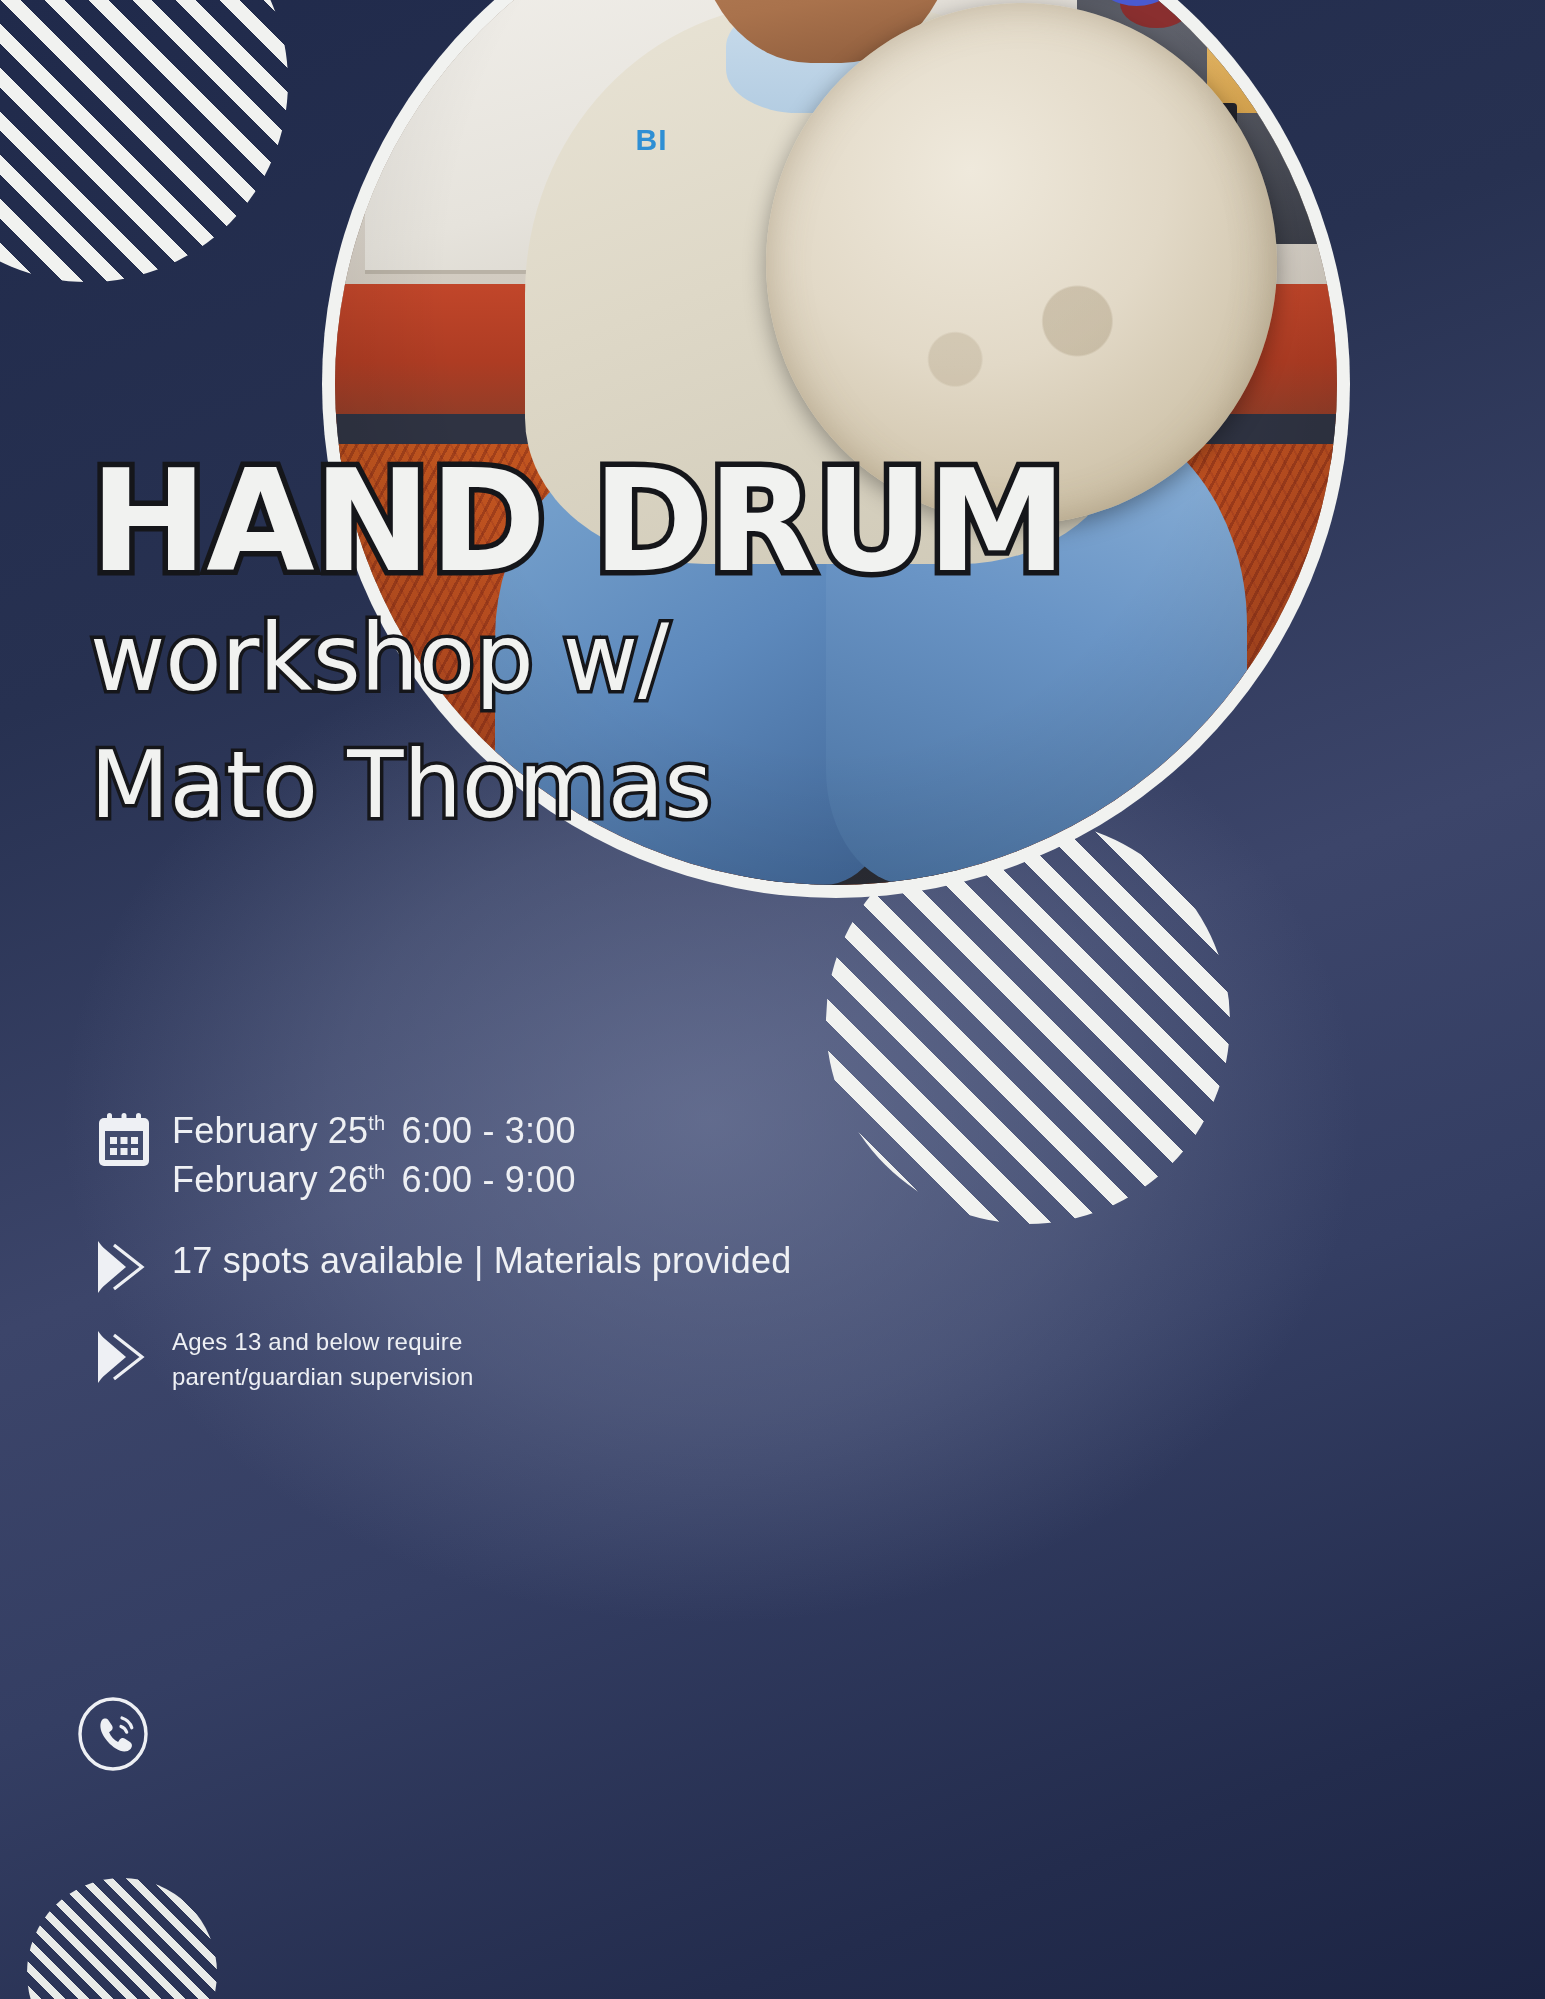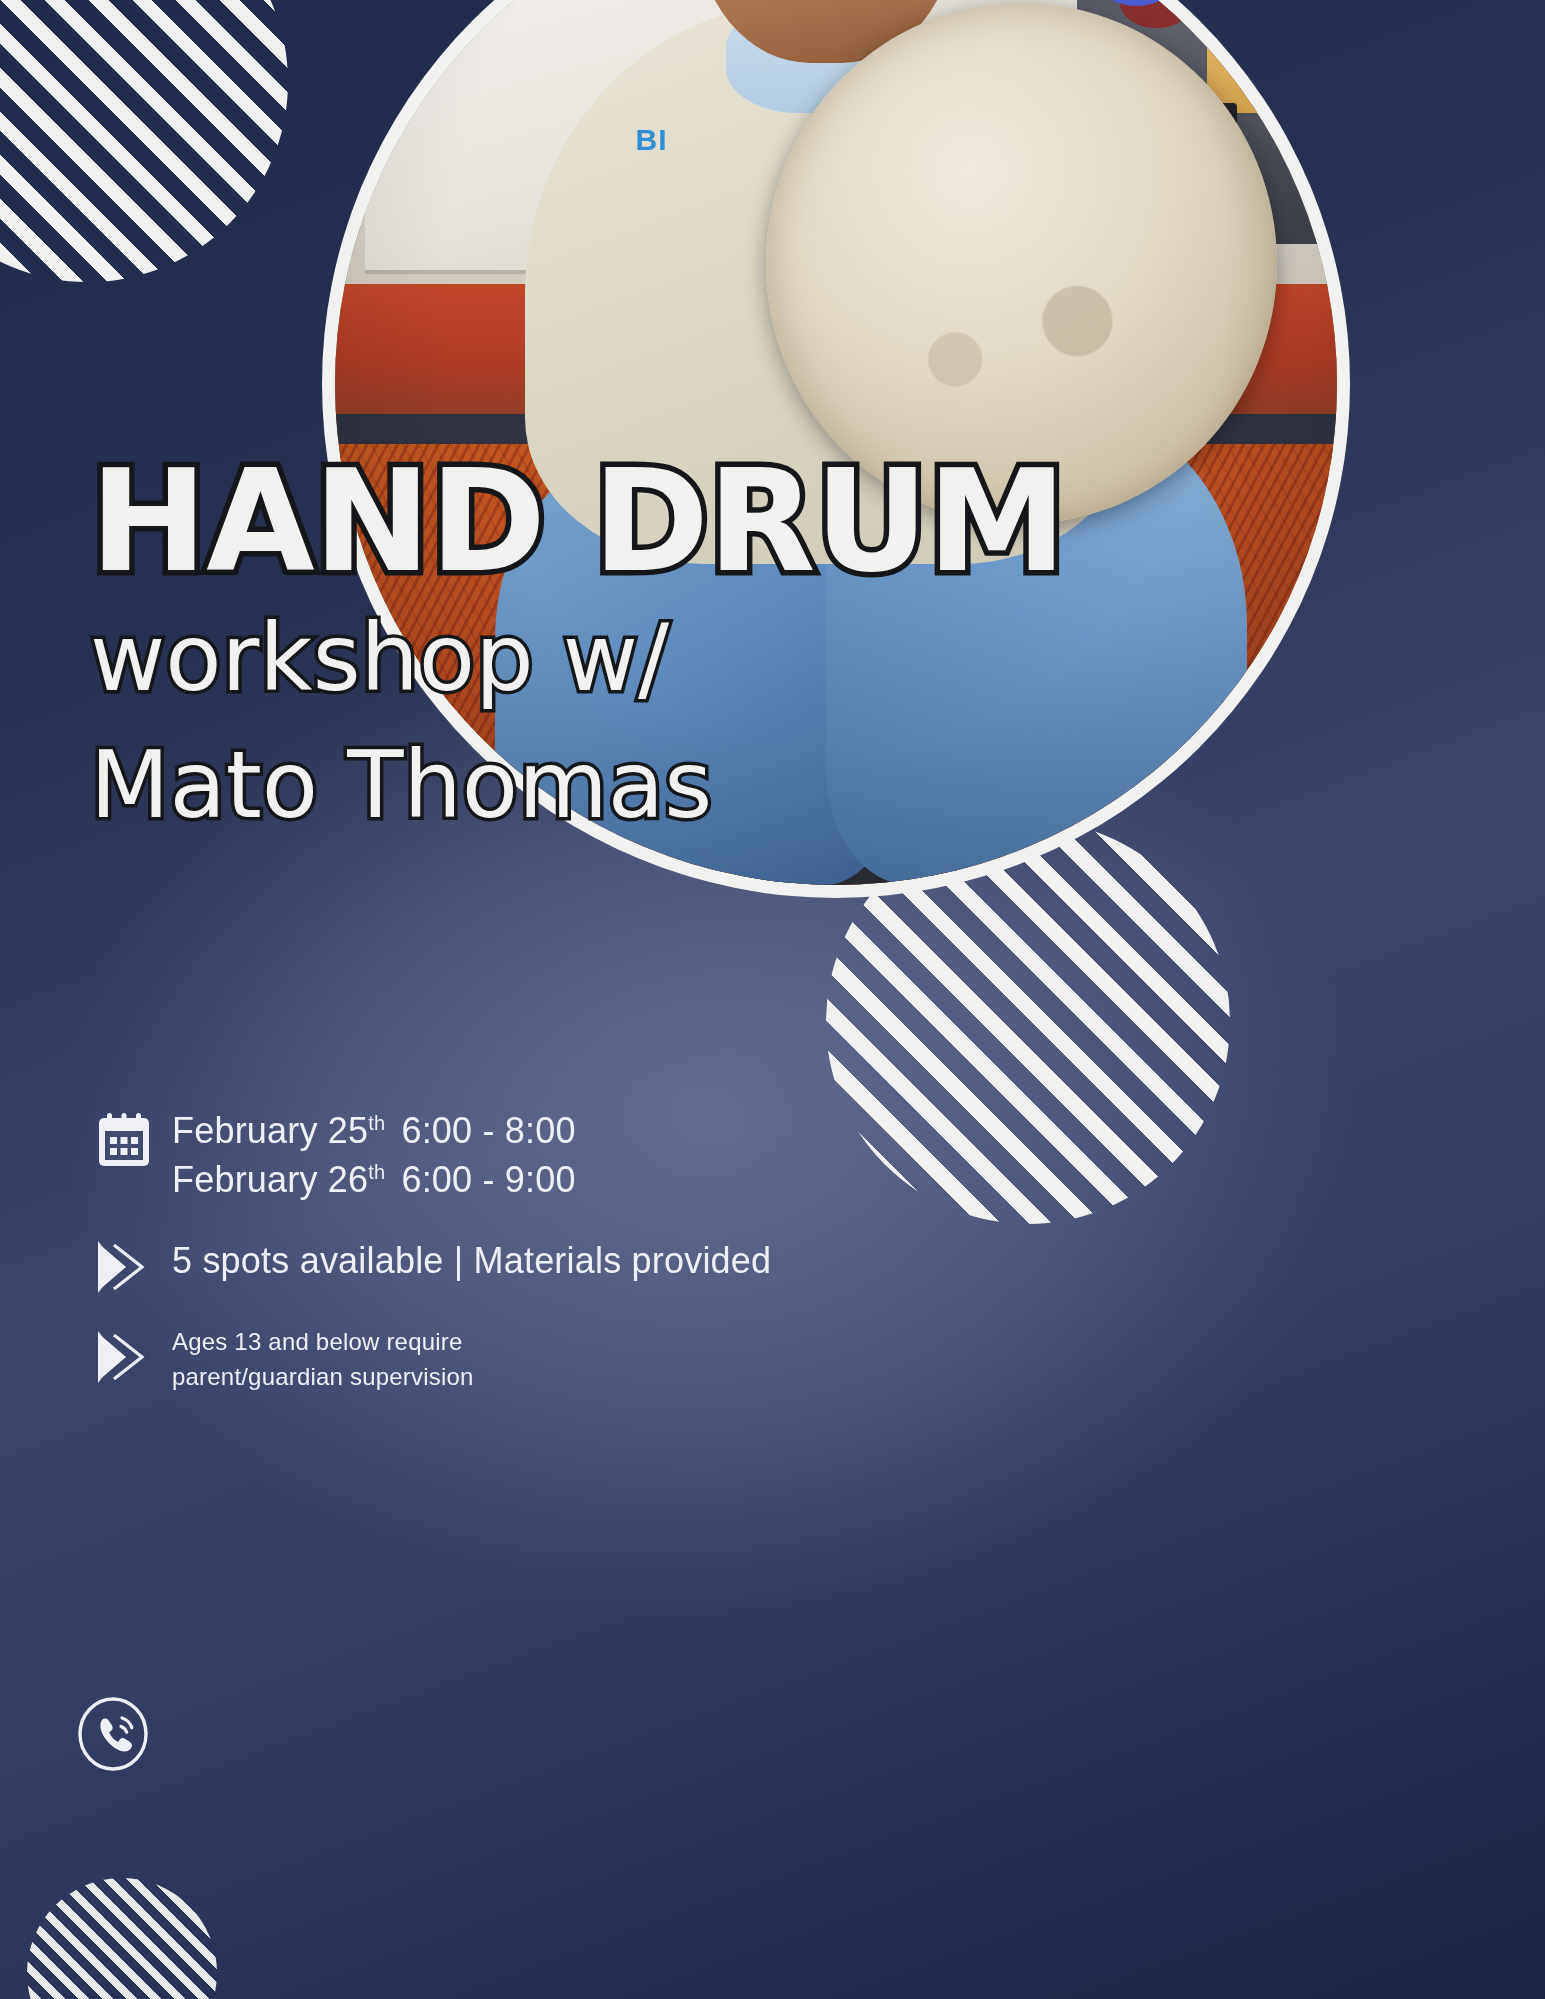--- a/index.html
+++ b/index.html
@@ -307,35 +307,35 @@
           <rect x="40" y="2" width="5" height="11" rx="2.5" fill="#eef0f4"></rect>
           <rect x="14" y="26" width="7" height="7" fill="#eef0f4"></rect>
           <rect x="24.5" y="26" width="7" height="7" fill="#eef0f4"></rect>
           <rect x="35" y="26" width="7" height="7" fill="#eef0f4"></rect>
           <rect x="14" y="37" width="7" height="7" fill="#eef0f4"></rect>
           <rect x="24.5" y="37" width="7" height="7" fill="#eef0f4"></rect>
           <rect x="35" y="37" width="7" height="7" fill="#eef0f4"></rect>
         </svg>
       </div>
       <div class="detail-text">
-        <div><span>February 25</span><span class="sup">th</span><span class="gap"></span><span>6:00 - 8:00</span></div>
+        <div><span>February 25</span><span class="sup">th</span><span class="gap"></span><span>6:00 - 3:00</span></div>
         <div><span>February 26</span><span class="sup">th</span><span class="gap"></span><span>6:00 - 9:00</span></div>
       </div>
     </div>
 
 
     <div class="detail-row row-spots">
       <div class="detail-icon">
         <svg width="64" height="56" viewBox="0 0 64 56" aria-hidden="true">
           <path d="M6 2 L6 17 L12 10 L6 2 Z M6 54 L6 39 L12 46 L6 54 Z" fill="#eef0f4"></path>
           <path d="M6 4 L34 28 L6 52 Z" fill="#eef0f4"></path>
           <path d="M22 6 L50 28 L22 50" fill="none" stroke="#eef0f4" stroke-width="3.2" stroke-linejoin="miter"></path>
         </svg>
       </div>
-      <div class="detail-text">5 spots available | Materials provided</div>
+      <div class="detail-text">17 spots available | Materials provided</div>
     </div>
 
     <div class="detail-row row-ages">
       <div class="detail-icon">
         <svg width="64" height="56" viewBox="0 0 64 56" aria-hidden="true">
           <path d="M6 2 L6 17 L12 10 L6 2 Z M6 54 L6 39 L12 46 L6 54 Z" fill="#eef0f4"></path>
           <path d="M6 4 L34 28 L6 52 Z" fill="#eef0f4"></path>
           <path d="M22 6 L50 28 L22 50" fill="none" stroke="#eef0f4" stroke-width="3.2" stroke-linejoin="miter"></path>
         </svg>
       </div>

